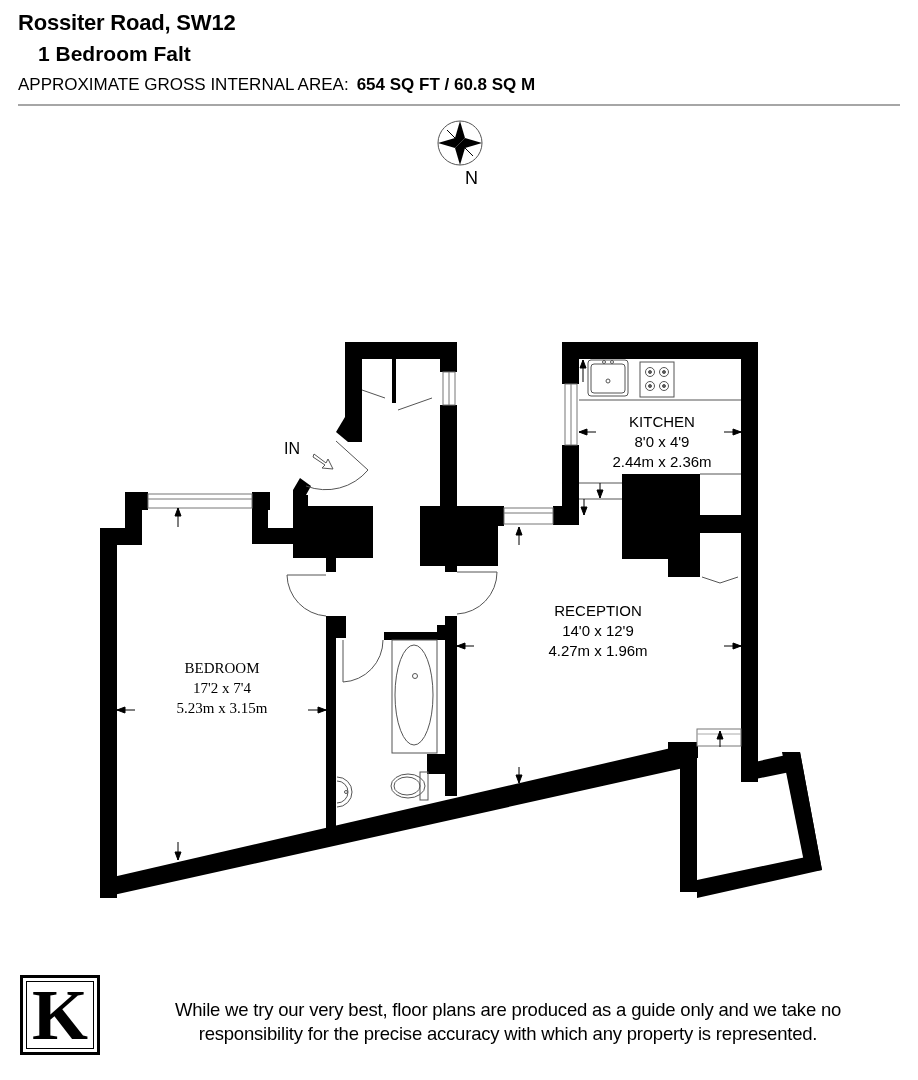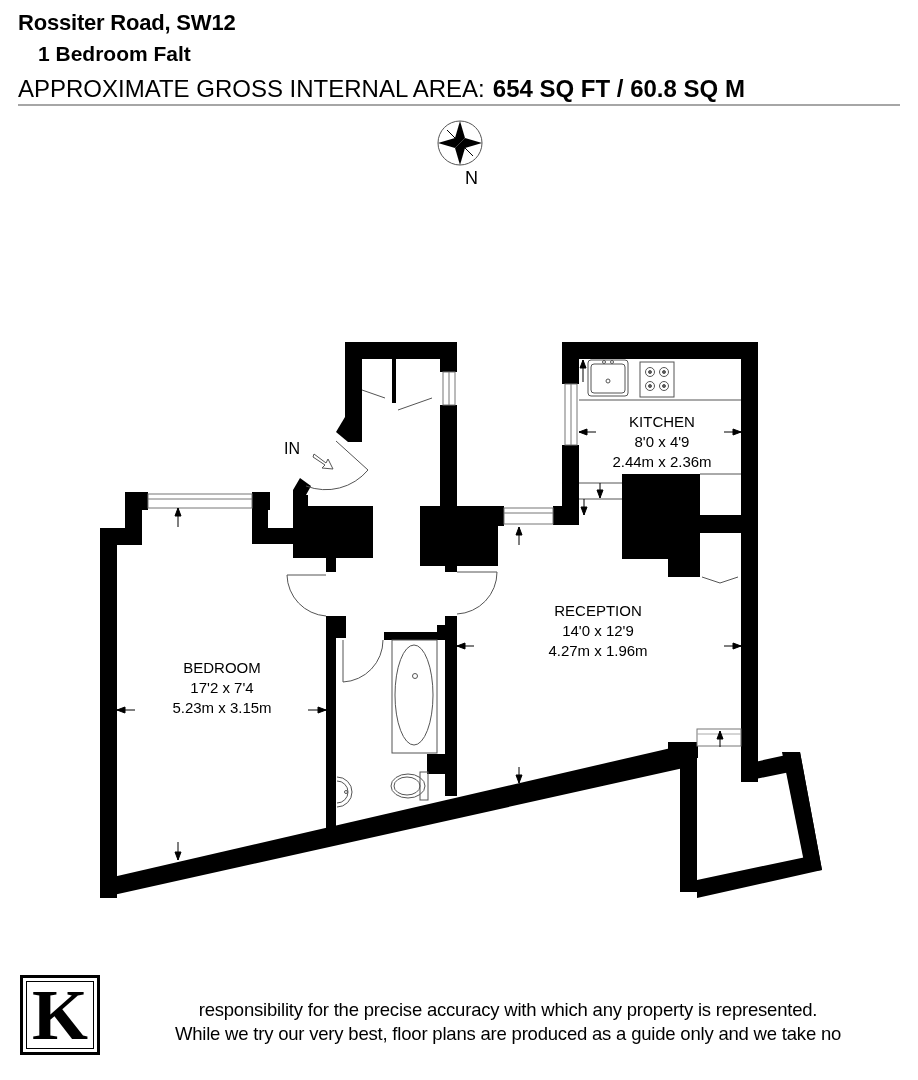--- a/index.html
+++ b/index.html
@@ -1,19 +1,19 @@
 <!DOCTYPE html>
 <html><head>
 <meta charset="utf-8">
 <style>
   html, body { margin: 0; padding: 0; background: #ffffff; }
   body { width: 918px; height: 1080px; position: relative; overflow: hidden; font-family: "Liberation Sans", sans-serif; color: #000; }
   .hdr-title { position: absolute; left: 18px; top: 10px; font-size: 22px; font-weight: bold; letter-spacing: -0.2px; }
   .hdr-sub { position: absolute; left: 18px; top: 42px; font-size: 21px; font-weight: bold; margin-left: 20px; }
-  .hdr-area { position: absolute; left: 18px; top: 75px; font-size: 24px; white-space: nowrap; }
+  .hdr-area { position: absolute; left: 18px; top: 75px; font-size: 17px; white-space: nowrap; }
   .hdr-area .lbl { font-weight: normal; }
   .hdr-area .val { font-weight: bold; margin-left: 8px; }
   .rule { position: absolute; left: 18px; top: 104px; width: 882px; height: 2px; background: #a6a6a6; }
   .plan { position: absolute; left: 0; top: 0; }
   .room-label { position: absolute; text-align: center; font-size: 15px; line-height: 20px; font-family: "Liberation Sans", sans-serif; }
   .footer-logo { position: absolute; left: 20px; top: 975px; width: 80px; height: 80px; border: 3px solid #000; box-sizing: border-box; display: flex; align-items: center; justify-content: center; }
   .footer-logo .k { font-family: "Liberation Serif", serif; font-weight: bold; font-size: 72px; line-height: 72px; }
   .footer-logo::after { content: ""; position: absolute; left: 3px; top: 3px; right: 3px; bottom: 3px; border: 1px solid #000; }
   .disclaimer { position: absolute; left: 108px; top: 998px; width: 800px; text-align: center; font-size: 18.5px; line-height: 24px; letter-spacing: -0.2px; }
   .compass-n { position: absolute; left: 465px; top: 168px; font-size: 18px; }
@@ -209,31 +209,31 @@
 
 <div class="compass-n">N</div>
 <div class="in-label">IN</div>
 
 <div class="room-label" style="left:592px; top:403px; width:140px;margin-top:9px;">
   <div>KITCHEN</div>
   <div>8'0 x 4'9</div>
   <div>2.44m x 2.36m</div>
 </div>
 
-<div class="room-label" style="left:152px; top:658px; width:140px;">
+<div class="room-label" style="left:152px; top:658px; width:140px;font-family:Liberation Serif, serif;">
   <div>BEDROOM</div>
   <div>17'2 x 7'4</div>
   <div>5.23m x 3.15m</div>
 </div>
 
 <div class="room-label" style="left:528px; top:601px; width:140px;">
   <div>RECEPTION</div>
   <div>14'0 x 12'9</div>
   <div>4.27m x 1.96m</div>
 </div>
 
 <div class="footer-logo">
   <span class="k">K</span>
 </div>
 <div class="disclaimer">
+  <div>While we try our very best, floor plans are produced as a guide only and we take no</div>
   <div>responsibility for the precise accuracy with which any property is represented.</div>
-  <div>While we try our very best, floor plans are produced as a guide only and we take no</div>
 </div>
 
 </body></html>

